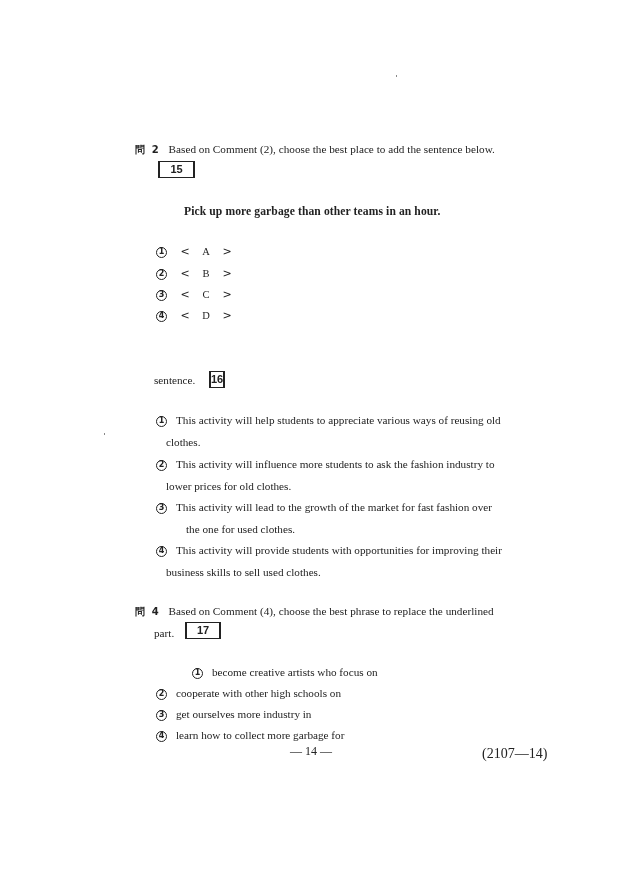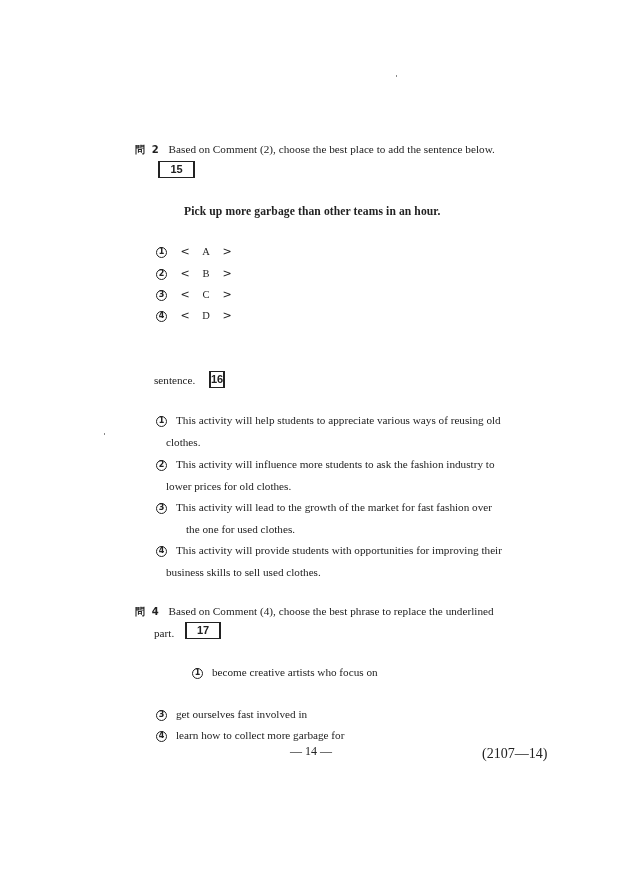--- a/index.html
+++ b/index.html
@@ -190,22 +190,25 @@
     <span class="q-mark">問</span>
     <span class="q-num">4</span>
     <span class="q-text">Based on Comment (4), choose the best phrase to replace the underlined</span>
   </div>
   <div class="cont-text" style="left:154px; top:626px;">part.</div>
   <div class="answer-box" style="left:185px; top:622px; width:36px;">17</div>
 
   <div class="opt-row" style="left:156px; top:665px;margin-left:36px;">
     <span class="circ">1</span><span class="opt-text">become creative artists who focus on</span>
   </div>
+  <div class="opt-row" style="left:156px; top:686px;">
+    <span class="circ">2</span><span class="opt-text">cooperate with other high schools on</span>
+  </div>
   <div class="opt-row" style="left:156px; top:707px;">
-    <span class="circ">3</span><span class="opt-text">get ourselves fast involved in</span>
+    <span class="circ">3</span><span class="opt-text">get ourselves more industry in</span>
   </div>
   <div class="opt-row" style="left:156px; top:728px;">
     <span class="circ">4</span><span class="opt-text">learn how to collect more garbage for</span>
   </div>
 
   <div class="footer-page">— 14 —</div>
   <div class="footer-code">(2107—14)</div>
 
   <div class="speck" style="left:104px; top:433px;"></div>
   <div class="speck" style="left:396px; top:75px;"></div>

